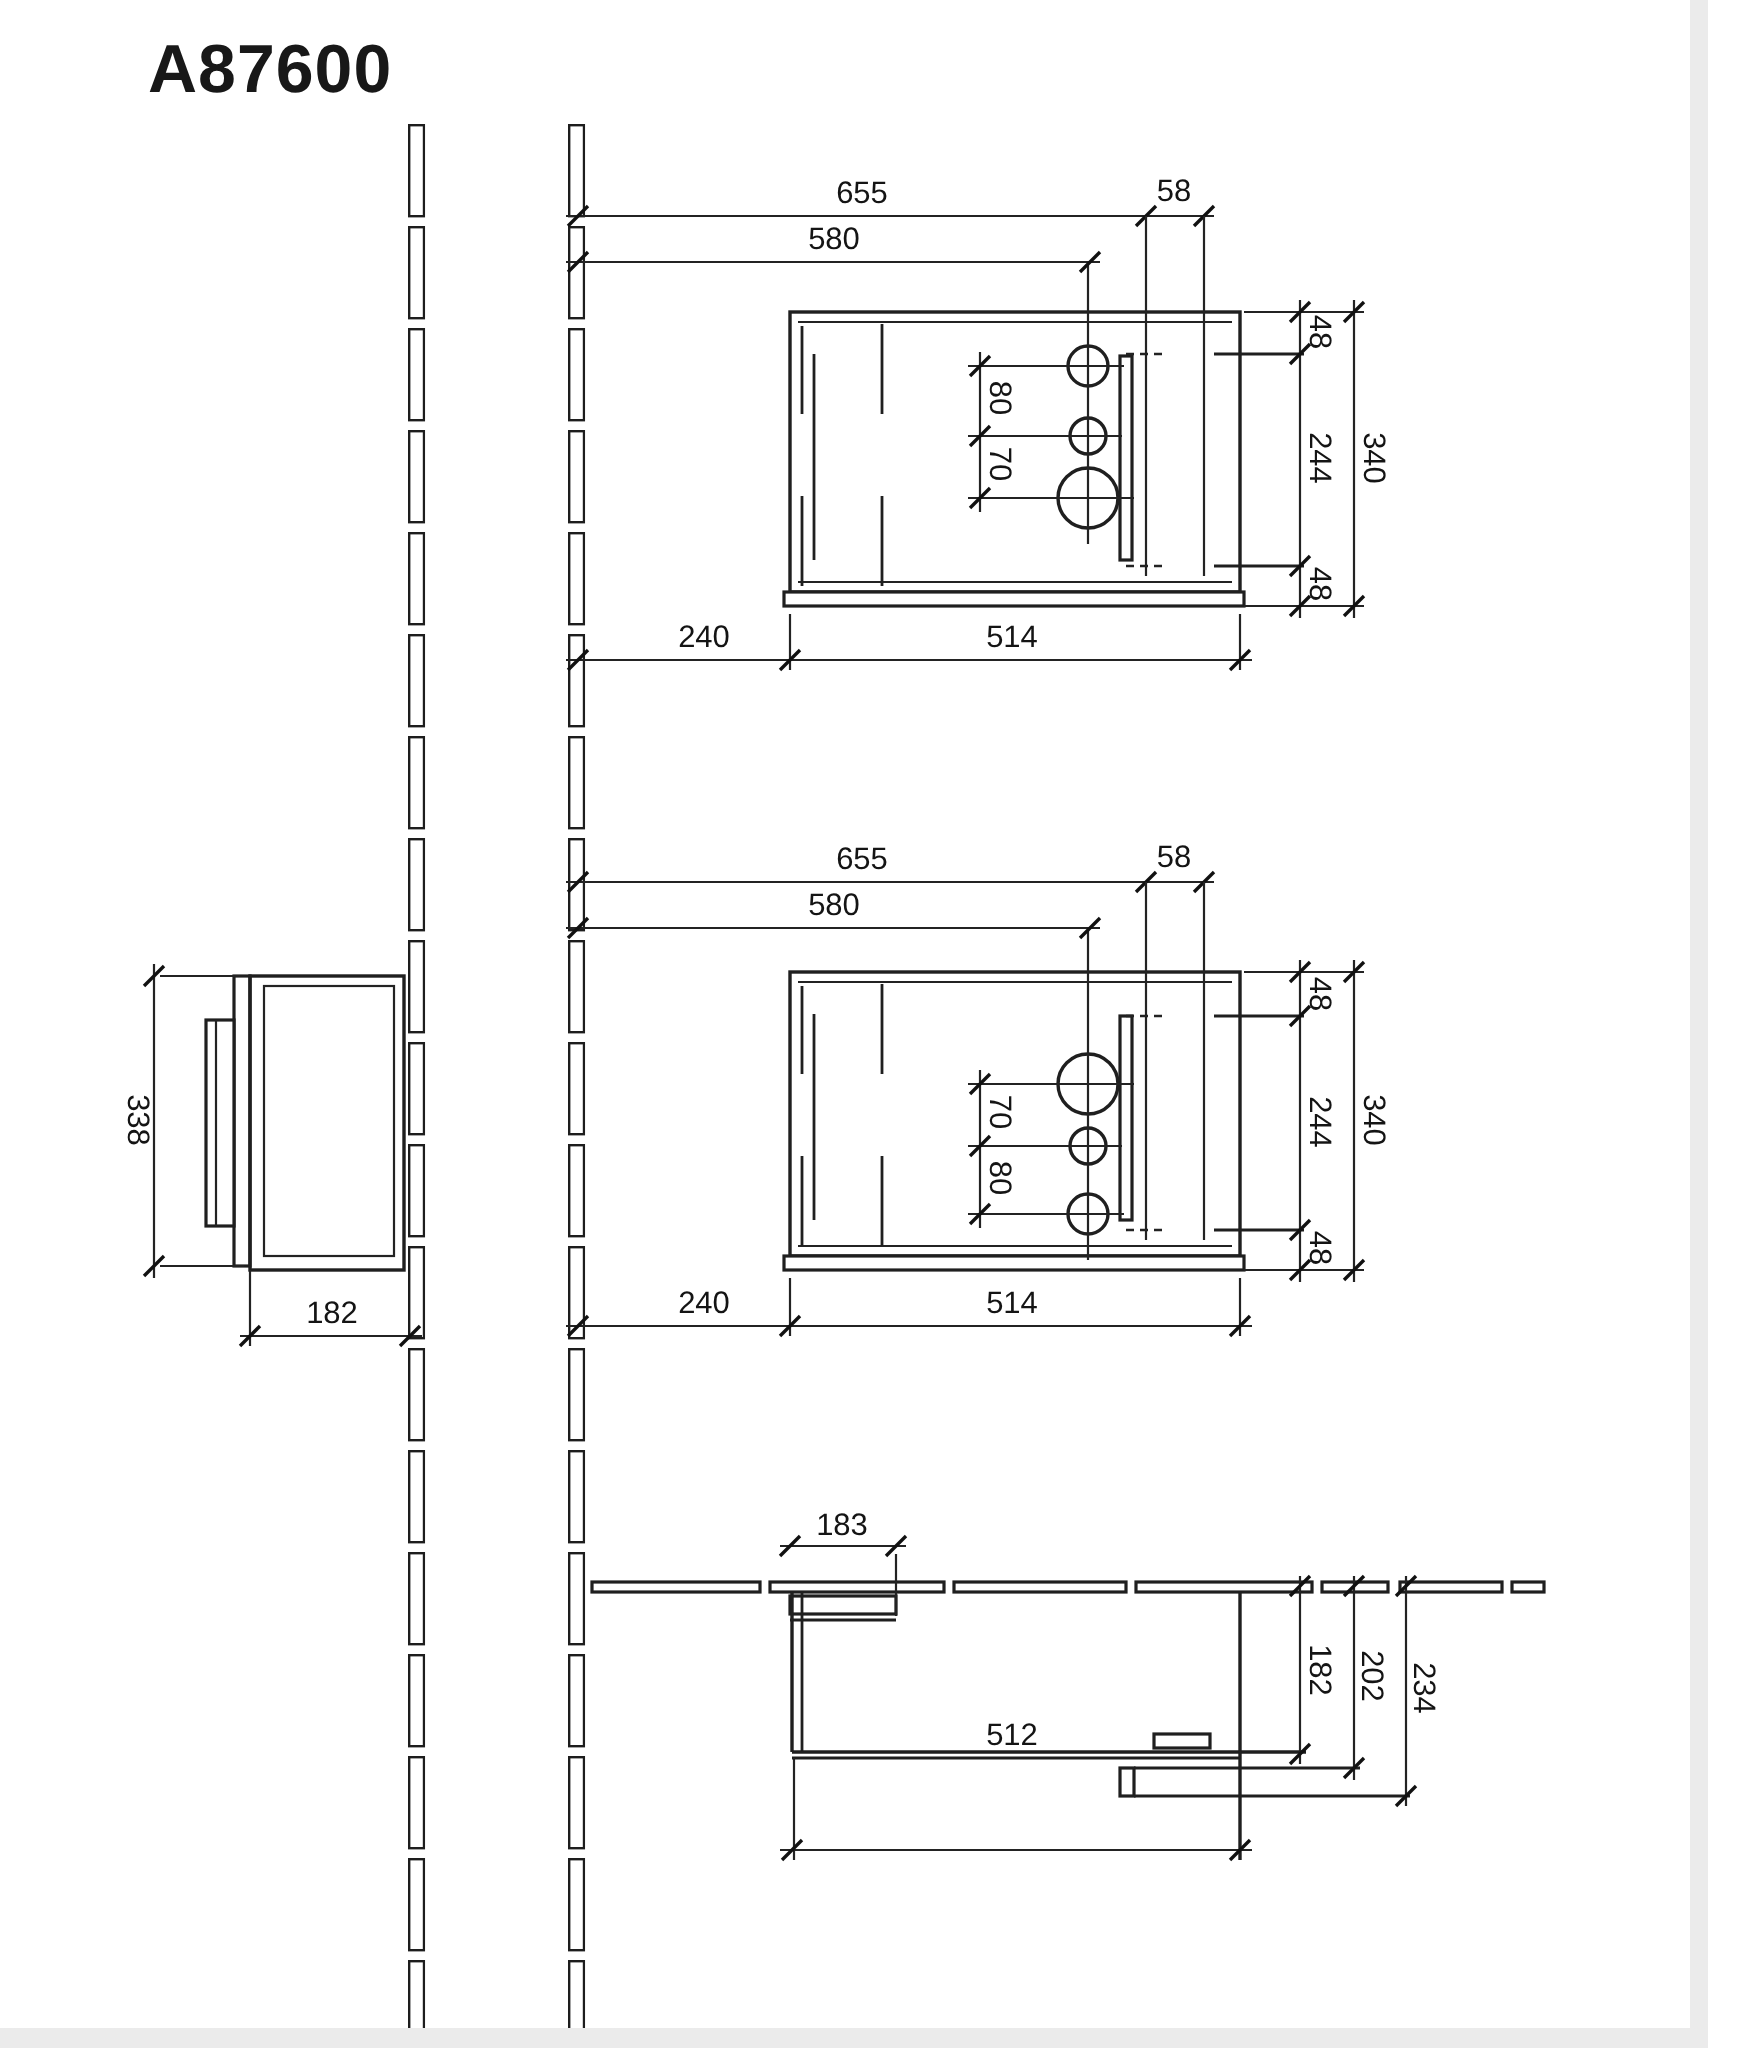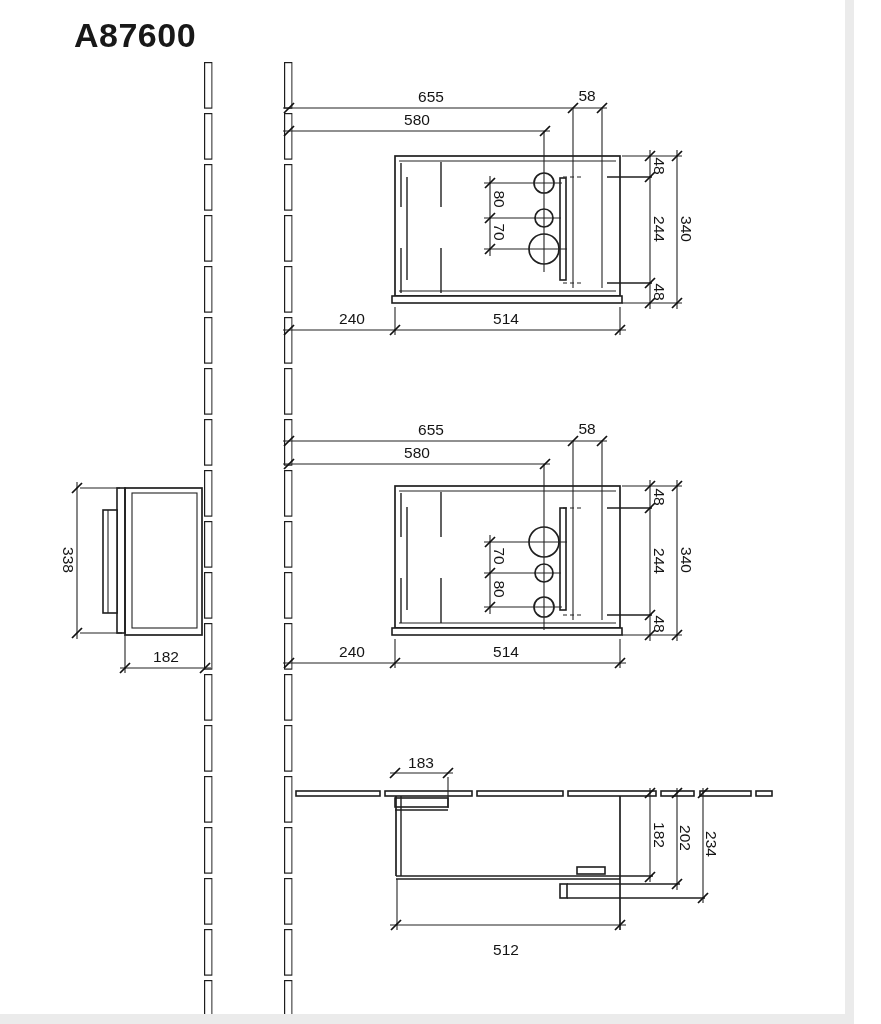--- a/index.html
+++ b/index.html
@@ -278,17 +278,17 @@
   <div class="dim" style="left:352px;top:652px">240</div>
   <div class="dim" style="left:506px;top:652px">514</div>
 
   <div class="dim v" style="left:68px;top:560px">338</div>
   <div class="dim" style="left:166px;top:657px">182</div>
 
   <div class="dim" style="left:421px;top:763px">183</div>
   <div class="dim v" style="left:659px;top:835px">182</div>
   <div class="dim v" style="left:685px;top:838px">202</div>
   <div class="dim v" style="left:711px;top:844px">234</div>
-  <div class="dim" style="left:506px;top:950px">512</div>
+  <div class="dim" style="left:506px;top:868px">512</div>
 
   <div class="edge" style="right:0;top:0;width:9px;height:1024px"></div>
   <div class="edge" style="left:0;bottom:0;width:881px;height:10px"></div>
 </div>
 
 </body></html>

